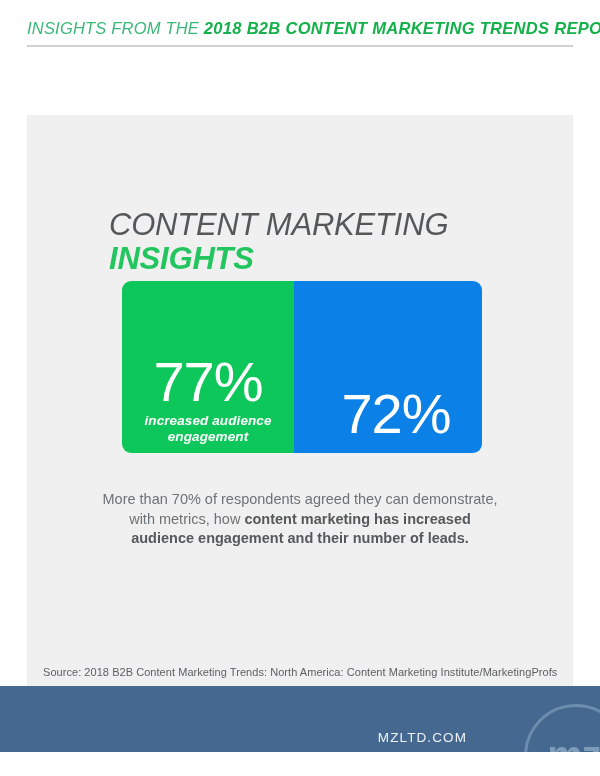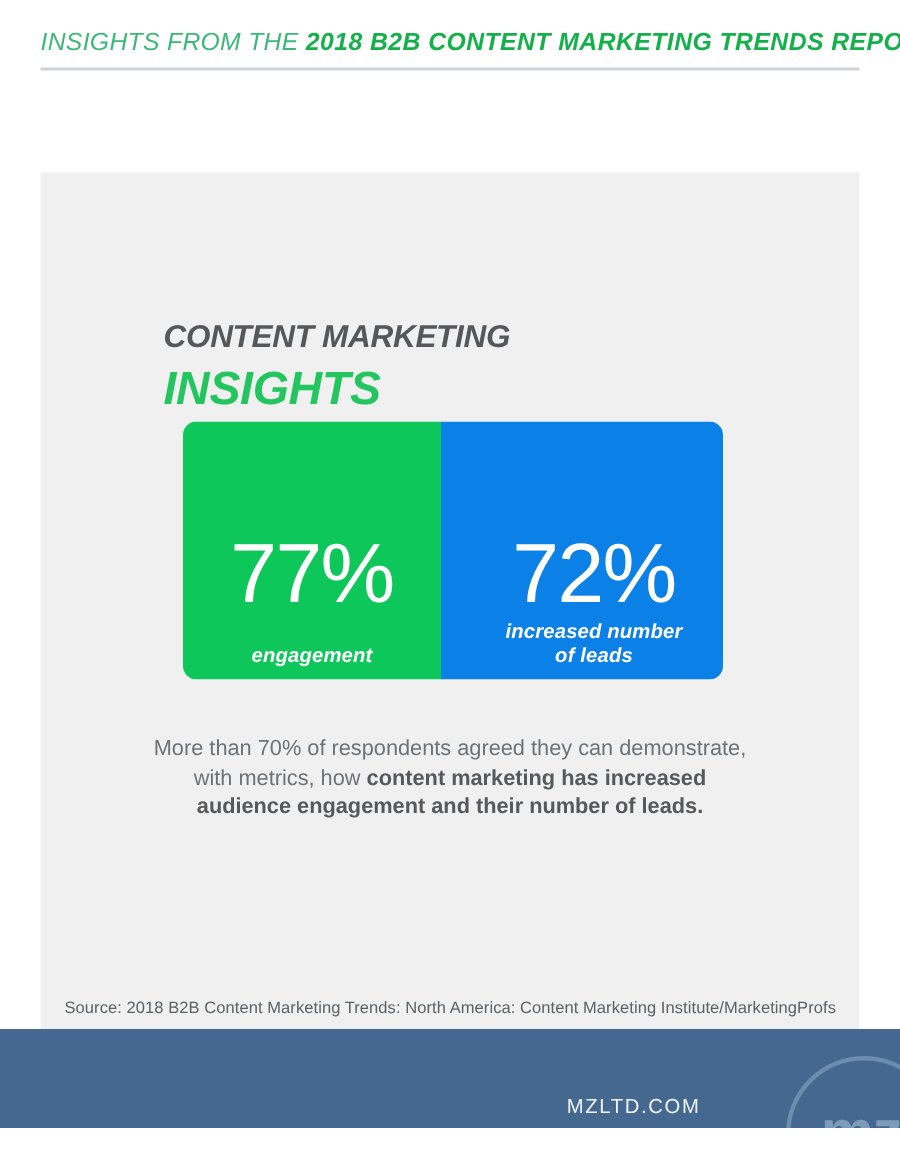--- a/index.html
+++ b/index.html
@@ -61,22 +61,22 @@
   }
 
   
   .title-block {
     position: absolute;
     left: 82px;
     top: 93px;
     width: 420px;
   }
   .title-main {
-    font-size: 21px;
-    font-weight: bold;
+    font-size: 31px;
+    font-weight: normal;
     font-style: italic;
     color: #54585a;
     letter-spacing: -0.2px;
     line-height: 34px;
     white-space: nowrap;
   }
   .title-sub {
     font-size: 31px;
     font-weight: bold;
     font-style: italic;
@@ -209,30 +209,26 @@
 
   <div class="title-block">
     <div class="title-main">CONTENT MARKETING</div>
     <div class="title-sub">INSIGHTS</div>
   </div>
 
   <div class="panels">
     <div class="panel panel-green">
       <div class="stat-value">77%</div>
       <div class="stat-caption">
-        <br>
+        <span>increased audience</span><br>
         <span>engagement</span>
       </div>
     </div>
     <div class="panel panel-blue">
       <div class="stat-value">72%</div>
-      <div class="stat-caption">
-        <span>increased number</span><br>
-        <span>of leads</span>
-      </div>
     </div>
   </div>
 
   <div class="description">
     <span>More than 70% of respondents agreed they can demonstrate, with metrics, how </span><b>content marketing has increased audience engagement and their number of leads.</b>
   </div>
 
   <div class="source">Source: 2018 B2B Content Marketing Trends: North America: Content Marketing Institute/MarketingProfs</div>
 
 </div>

